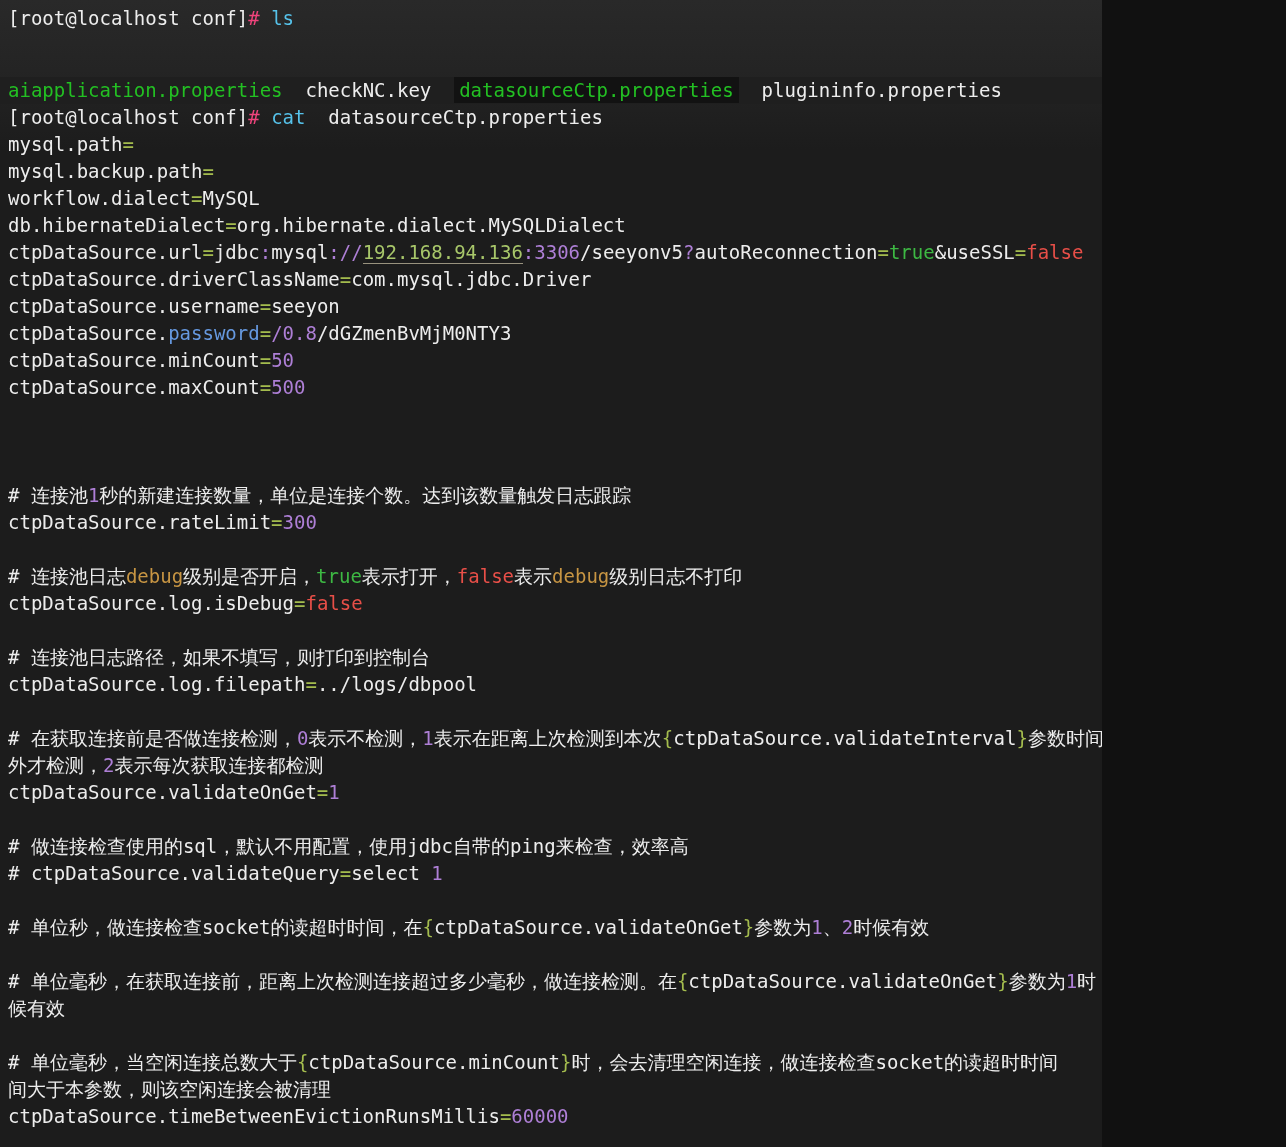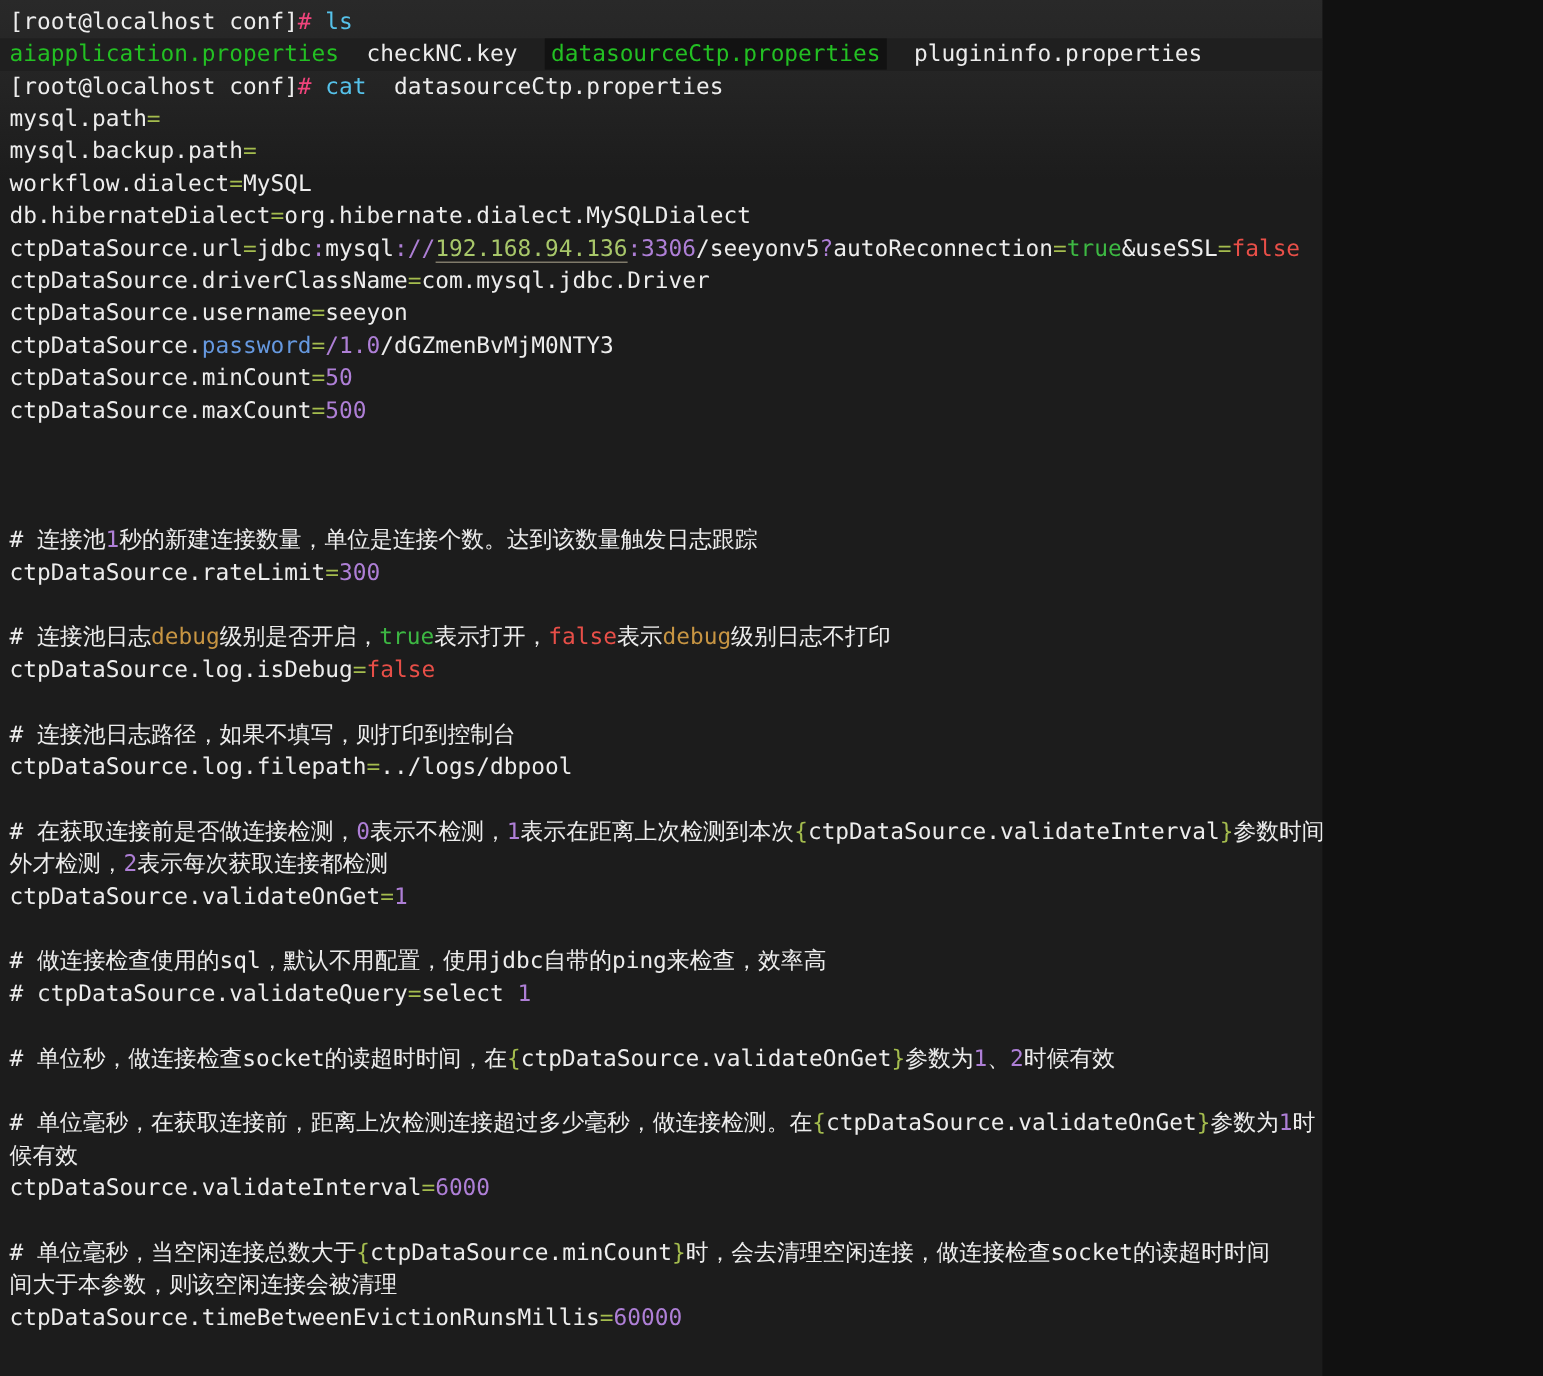--- a/index.html
+++ b/index.html
@@ -22,30 +22,30 @@
   .c-orange{color:var(--orange);}
   .c-red{color:var(--red);}
   .c-green{color:var(--green);}
   .c-ip{color:var(--ip);border-bottom:1px solid #98927e;}
 </style>
 </head>
 <body>
 
 <div class="terminal">
     <div class="line"><span class="c-w">[root@localhost conf]</span><span class="c-pink">#</span><span class="c-w"> </span><span class="c-cyan">ls</span></div>
-    <div class="line" style="background: rgb(31, 31, 31);"><span class="c-file">aiapplication.properties</span><span class="c-w">  </span><span class="c-w">checkNC.key</span><span class="c-w">  </span><span class="c-sel">datasourceCtp.properties</span><span class="c-w">  </span><span class="c-w">plugininfo.properties</span></div>
+    <div class="line" style="background: rgb(31, 31, 31); margin-top: 45px;"><span class="c-file">aiapplication.properties</span><span class="c-w">  </span><span class="c-w">checkNC.key</span><span class="c-w">  </span><span class="c-sel">datasourceCtp.properties</span><span class="c-w">  </span><span class="c-w">plugininfo.properties</span></div>
     <div class="line"><span class="c-w">[root@localhost conf]</span><span class="c-pink">#</span><span class="c-w"> </span><span class="c-cyan">cat</span><span class="c-w">  datasourceCtp.properties</span></div>
     <div class="line"><span class="c-w">mysql.path</span><span class="c-eq">=</span></div>
     <div class="line"><span class="c-w">mysql.backup.path</span><span class="c-eq">=</span></div>
     <div class="line"><span class="c-w">workflow.dialect</span><span class="c-eq">=</span><span class="c-w">MySQL</span></div>
     <div class="line"><span class="c-w">db.hibernateDialect</span><span class="c-eq">=</span><span class="c-w">org.hibernate.dialect.MySQLDialect</span></div>
     <div class="line"><span class="c-w">ctpDataSource.url</span><span class="c-eq">=</span><span class="c-w">jdbc</span><span class="c-num">:</span><span class="c-w">mysql</span><span class="c-num">://</span><span class="c-ip">192.168.94.136</span><span class="c-num">:3306</span><span class="c-w">/seeyonv5</span><span class="c-num">?</span><span class="c-w">autoReconnection</span><span class="c-eq">=</span><span class="c-green">true</span><span class="c-w">&amp;useSSL</span><span class="c-eq">=</span><span class="c-red">false</span></div>
     <div class="line"><span class="c-w">ctpDataSource.driverClassName</span><span class="c-eq">=</span><span class="c-w">com.mysql.jdbc.Driver</span></div>
     <div class="line"><span class="c-w">ctpDataSource.username</span><span class="c-eq">=</span><span class="c-w">seeyon</span></div>
-    <div class="line"><span class="c-w">ctpDataSource.</span><span class="c-blue">password</span><span class="c-eq">=</span><span class="c-num">/1.0</span><span class="c-w">/dGZmenBvMjM0NTY3</span></div>
+    <div class="line"><span class="c-w">ctpDataSource.</span><span class="c-blue">password</span><span class="c-eq">=</span><span class="c-num">/0.8</span><span class="c-w">/dGZmenBvMjM0NTY3</span></div>
     <div class="line"><span class="c-w">ctpDataSource.minCount</span><span class="c-eq">=</span><span class="c-num">50</span></div>
     <div class="line"><span class="c-w">ctpDataSource.maxCount</span><span class="c-eq">=</span><span class="c-num">500</span></div>
     <div class="line"></div>
     <div class="line"></div>
     <div class="line"></div>
     <div class="line"><span class="c-w"># 连接池</span><span class="c-num">1</span><span class="c-w">秒的新建连接数量，单位是连接个数。达到该数量触发日志跟踪</span></div>
     <div class="line"><span class="c-w">ctpDataSource.rateLimit</span><span class="c-eq">=</span><span class="c-num">300</span></div>
     <div class="line"></div>
     <div class="line"><span class="c-w"># 连接池日志</span><span class="c-orange">debug</span><span class="c-w">级别是否开启，</span><span class="c-green">true</span><span class="c-w">表示打开，</span><span class="c-red">false</span><span class="c-w">表示</span><span class="c-orange">debug</span><span class="c-w">级别日志不打印</span></div>
     <div class="line"><span class="c-w">ctpDataSource.log.isDebug</span><span class="c-eq">=</span><span class="c-red">false</span></div>
@@ -57,18 +57,17 @@
     <div class="line"><span class="c-w">外才检测，</span><span class="c-num">2</span><span class="c-w">表示每次获取连接都检测</span></div>
     <div class="line"><span class="c-w">ctpDataSource.validateOnGet</span><span class="c-eq">=</span><span class="c-num">1</span></div>
     <div class="line"></div>
     <div class="line"><span class="c-w"># 做连接检查使用的sql，默认不用配置，使用jdbc自带的ping来检查，效率高</span></div>
     <div class="line"><span class="c-w"># ctpDataSource.validateQuery</span><span class="c-eq">=</span><span class="c-w">select </span><span class="c-num">1</span></div>
     <div class="line"></div>
     <div class="line"><span class="c-w"># 单位秒，做连接检查socket的读超时时间，在</span><span class="c-eq">{</span><span class="c-w">ctpDataSource.validateOnGet</span><span class="c-eq">}</span><span class="c-w">参数为</span><span class="c-num">1</span><span class="c-w">、</span><span class="c-num">2</span><span class="c-w">时候有效</span></div>
     <div class="line"></div>
     <div class="line"><span class="c-w"># 单位毫秒，在获取连接前，距离上次检测连接超过多少毫秒，做连接检测。在</span><span class="c-eq">{</span><span class="c-w">ctpDataSource.validateOnGet</span><span class="c-eq">}</span><span class="c-w">参数为</span><span class="c-num">1</span><span class="c-w">时</span></div>
     <div class="line"><span class="c-w">候有效</span></div>
-    <div class="line"><span class="c-w">ctpDataSource.validateInterval</span><span class="c-eq">=</span><span class="c-num">6000</span></div>
     <div class="line"></div>
     <div class="line"><span class="c-w"># 单位毫秒，当空闲连接总数大于</span><span class="c-eq">{</span><span class="c-w">ctpDataSource.minCount</span><span class="c-eq">}</span><span class="c-w">时，会去清理空闲连接，做连接检查socket的读超时时间</span></div>
     <div class="line"><span class="c-w">间大于本参数，则该空闲连接会被清理</span></div>
     <div class="line"><span class="c-w">ctpDataSource.timeBetweenEvictionRunsMillis</span><span class="c-eq">=</span><span class="c-num">60000</span></div>
   </div>
 
 </body></html>

